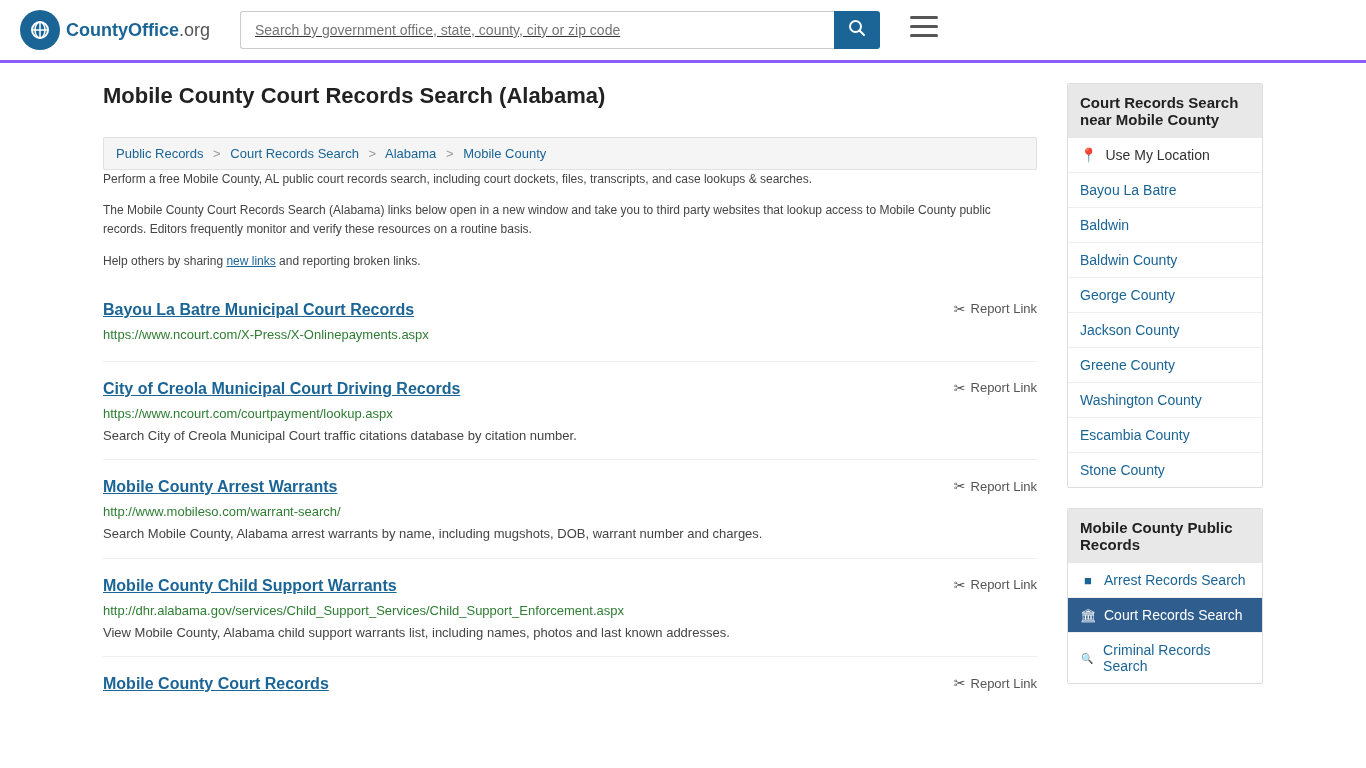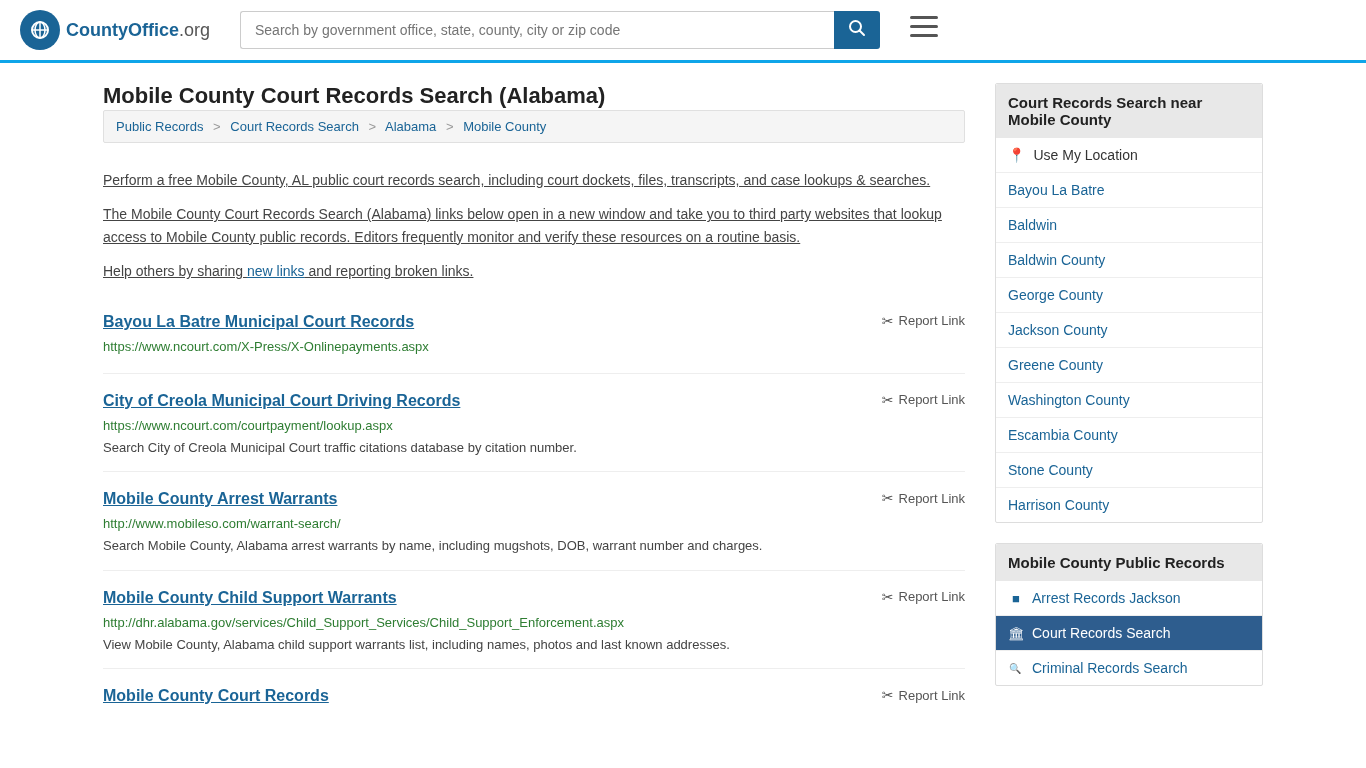--- a/index.html
+++ b/index.html
@@ -1,21 +1,21 @@
 <!DOCTYPE html>
 <html><head>
   <meta charset="utf-8">
   <style>
     * { box-sizing: border-box; margin: 0; padding: 0; }
     body { font-family: Arial, sans-serif; font-size: 14px; color: #333; background: #fff; }
 
     
     .header {
       background: #fff;
-      border-bottom: 3px solid #0ea5e9;
+      border-bottom: 3px solid #8b5cf6;
       padding: 10px 20px;
       display: flex;
       align-items: center;
       gap: 20px;
     }
     .logo-area {
       display: flex;
       align-items: center;
       gap: 6px;
       min-width: 200px;
@@ -36,20 +36,21 @@
       font-weight: bold;
       color: #333;
     }
     .logo-text span {
       color: #1a6496;
     }
     .search-bar-wrapper {
       flex: 1;
       display: flex;
       max-width: 640px;
+      text-decoration: underline;
     }
     .search-bar-wrapper input {
       flex: 1;
       padding: 8px 14px;
       border: 1px solid #ccc;
       border-right: none;
       font-size: 14px;
       outline: none;
       border-radius: 3px 0 0 3px;
     }
@@ -76,55 +77,54 @@
       max-width: 1200px;
       margin: 0 auto;
       padding: 20px 20px;
       display: flex;
       gap: 30px;
     }
     .content {
       flex: 1;
     }
     .sidebar {
-      width: 268px;
+      width: 196px;
       flex-shrink: 0;
     }
 
     
     .page-title {
       font-size: 22px;
       font-weight: bold;
       color: #222;
-      margin-bottom: 1px;
+      margin-bottom: 28px;
     }
 
     
     .breadcrumb {
       background: #f5f5f5;
       border: 1px solid #e0e0e0;
       padding: 8px 12px;
       font-size: 13px;
       color: #555;
-      margin-bottom: 26px;
+      margin-bottom: 0;
       border-radius: 2px;
     }
     .breadcrumb a {
       color: #1a6496;
       text-decoration: none;
     }
     .breadcrumb .sep { margin: 0 6px; color: #999; }
 
     
     .description {
-      font-size: 14px;
+      font-size: 12px;
       line-height: 1.6;
       color: #444;
       margin-bottom: 12px;
-      text-decoration: underline;
     }
     .description a {
       color: #1a6496;
     }
 
     
     .result-item {
       border-bottom: 1px solid #eee;
       padding: 18px 0 14px 0;
     }
@@ -387,35 +387,32 @@
         </li>
         <li>
           <a href="#">Washington County</a>
         </li>
         <li>
           <a href="#">Escambia County</a>
         </li>
         <li>
           <a href="#">Stone County</a>
         </li>
-        <li>
-          <a href="#">Harrison County</a>
-        </li>
       </ul>
     </div>
 
     <div class="sidebar-section">
       <div class="sidebar-section-title">
         Mobile County Public Records
       </div>
       <ul class="sidebar-list2">
         <li>
           <a href="#">
             <span class="icon-bullet">■</span>
-            <span>Arrest Records Jackson</span>
+            <span>Arrest Records Search</span>
           </a>
         </li>
         <li class="active">
           <a href="#">
             <span class="icon-bullet">🏛</span>
             <span>Court Records Search</span>
           </a>
         </li>
         <li>
           <a href="#">

